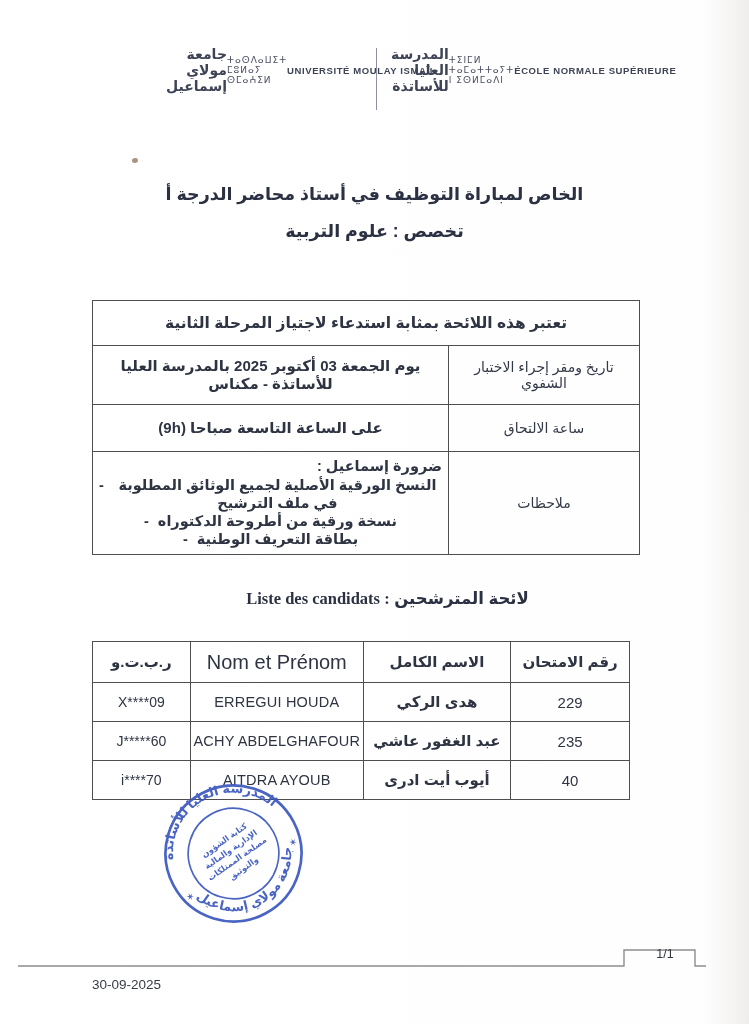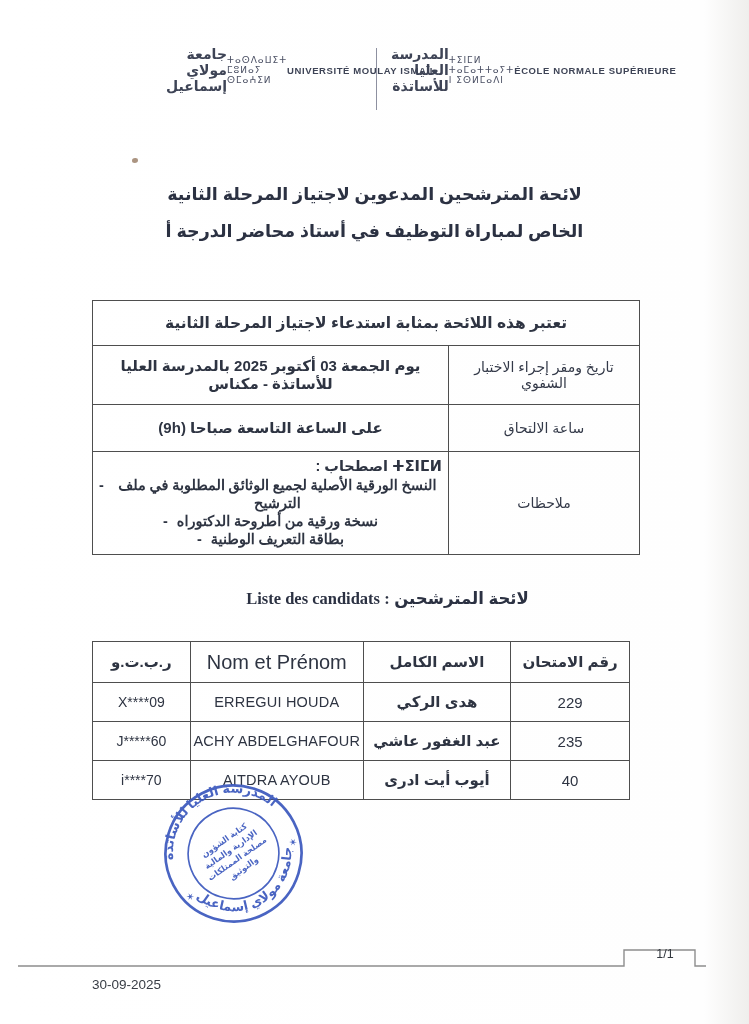--- a/index.html
+++ b/index.html
@@ -36,21 +36,21 @@
   .label-cell{width:178px;text-align:center;font-size:14px;font-weight:400;color:#333948;}
   .value-cell{text-align:center;font-weight:700;font-size:15px;}
   .row-date td{height:54px;}
   .row-hour td{height:42px;}
   .row-notes td{height:98px;}
   .notes-cell{text-align:right;font-weight:700;font-size:14.5px;padding:6px 10px 6px 6px;}
   .notes-intro{text-align:right;margin-bottom:2px;}
   .notes-items{display:flex;flex-direction:column;align-items:center;}
   .notes-item{direction:ltr;display:flex;gap:9px;max-width:345px;text-align:center;line-height:18px;}
   .notes-item .dash{flex:0 0 auto;}
-  .notes-item .txt{direction:rtl;font-family:Liberation Serif, serif;}
+  .notes-item .txt{direction:rtl;}
 
   
   .list-heading{top:589px;left:13px;width:749px;text-align:center;font-size:16.5px;font-weight:700;color:#2b3142;}
   .list-heading .lat{font-family:"Liberation Serif","DejaVu Serif",serif;}
 
   
   .cand-table{top:641px;left:92px;width:538px;}
   .cand-table td,.cand-table th{border:1.2px solid #4e4e4e;text-align:center;vertical-align:middle;}
   .cand-table th{height:38px;font-size:15px;font-weight:700;}
   .cand-table td{height:36px;font-size:15px;}
@@ -101,41 +101,41 @@
     </svg>
     <div class="logo-arabic">المدرسة العليا للأساتذة</div>
     <div class="logo-tifinagh">ⵜⵉⵏⵎⵍ ⵜⴰⵎⴰⵜⵜⴰⵢⵜ ⵏ ⵉⵙⵍⵎⴰⴷⵏ</div>
     <div class="logo-latin">ÉCOLE NORMALE SUPÉRIEURE</div>
   </div>
 </div>
 
 <div class="abs speck"></div>
 
 <div class="abs title-block">
-  <div class="title-line">لائحة المترشحين المدعوين لاجتياز المرحلة الثانية</div>
   <div class="title-line">الخاص لمباراة التوظيف في أستاذ محاضر الدرجة أ</div>
+  <div class="title-line">تخصص : علوم التربية</div>
 </div>
 
 <table class="abs info-table">
   <tbody>
       <tr>
     <td class="banner-cell" colspan="2">تعتبر هذه اللائحة بمثابة استدعاء لاجتياز المرحلة الثانية</td>
   </tr>
   <tr class="row-date">
     <td class="label-cell">تاريخ ومقر إجراء الاختبار الشفوي</td>
     <td class="value-cell">يوم الجمعة 03 أكتوبر  2025  بالمدرسة العليا للأساتذة - مكناس</td>
   </tr>
   <tr class="row-hour">
     <td class="label-cell">ساعة الالتحاق</td>
     <td class="value-cell">على الساعة التاسعة صباحا (9h)</td>
   </tr>
   <tr class="row-notes">
     <td class="label-cell">ملاحظات</td>
     <td class="notes-cell">
-      <div class="notes-intro">ⵜⵉⵏⵎⵍ اصطحاب :</div>
+      <div class="notes-intro">ضرورة إسماعيل :</div>
       <div class="notes-items">
         <div class="notes-item">
               <span class="dash">-</span>
               <span class="txt">النسخ الورقية الأصلية لجميع الوثائق المطلوبة في ملف الترشيح</span>
             </div>
         <div class="notes-item">
               <span class="dash">-</span>
               <span class="txt">نسخة ورقية من أطروحة الدكتوراه</span>
             </div>
         <div class="notes-item">

